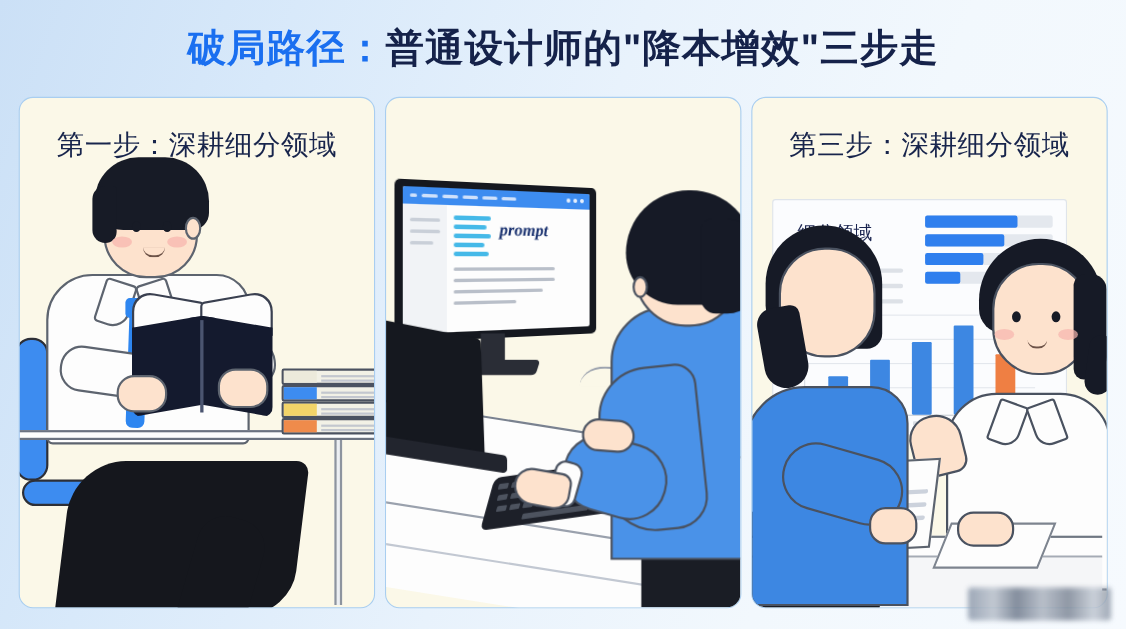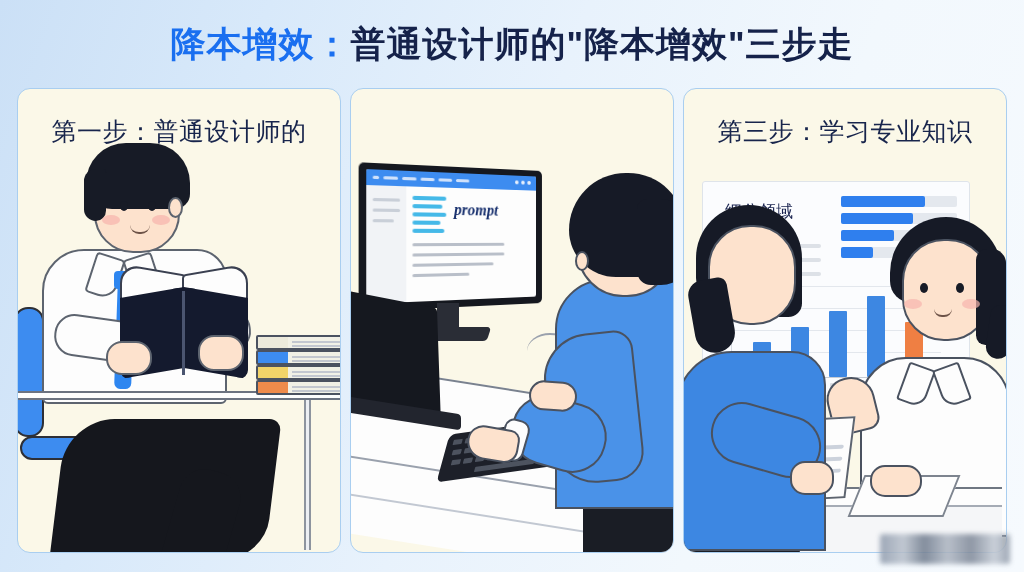--- a/index.html
+++ b/index.html
@@ -474,28 +474,28 @@
     background:linear-gradient(90deg,#8d99ab,#b9c1cc 18%,#6f7b8d 34%,#aeb6c2 52%,#7d8797 70%,#c3cad4 88%,#8f99a8);
     filter:blur(2.4px); opacity:.85;
     border-radius:3px;
   }
 </style>
 </head>
 <body>
 
 <div class="title-bar">
   <div class="title">
-    <span class="t-accent">降本增效：</span><span class="t-main">普通设计师的"降本增效"三步走</span>
+    <span class="t-accent">破局路径：</span><span class="t-main">普通设计师的"降本增效"三步走</span>
   </div>
 </div>
 
 <div class="cards">
 
   <div class="card">
-    <div class="card-title">第一步：普通设计师的</div>
+    <div class="card-title">第一步：深耕细分领域</div>
     <div class="scene">
       <div class="c1-chair-back"></div>
       <div class="c1-chair-seat"></div>
       <div class="c1-chair-stem"></div>
       <div class="c1-legs"></div>
       <div class="c1-shin"></div>
       <div class="c1-body"></div>
       <div class="c1-collar-l"></div>
       <div class="c1-collar-r"></div>
       <div class="c1-tie"></div>
@@ -643,21 +643,21 @@
       <div class="c2-p-hand-r"></div>
       <div class="c2-p-hand-l"></div>
       <div class="c2-p-head"></div>
       <div class="c2-p-hair"></div>
       <div class="c2-p-hair2"></div>
       <div class="c2-p-ear"></div>
     </div>
   </div>
 
   <div class="card">
-    <div class="card-title">第三步：学习专业知识</div>
+    <div class="card-title">第三步：深耕细分领域</div>
     <div class="scene">
 
       <div class="c3-board">
         <div class="c3-board-title">细分领域</div>
         <div class="c3-mini-lines">
           <s style="left:22px;top:62px;width:96px;"></s>
           <s style="left:22px;top:76px;width:62px;"></s>
           <s style="left:92px;top:76px;width:26px;"></s>
           <s style="left:22px;top:90px;width:62px;"></s>
           <s style="left:92px;top:90px;width:26px;"></s>

